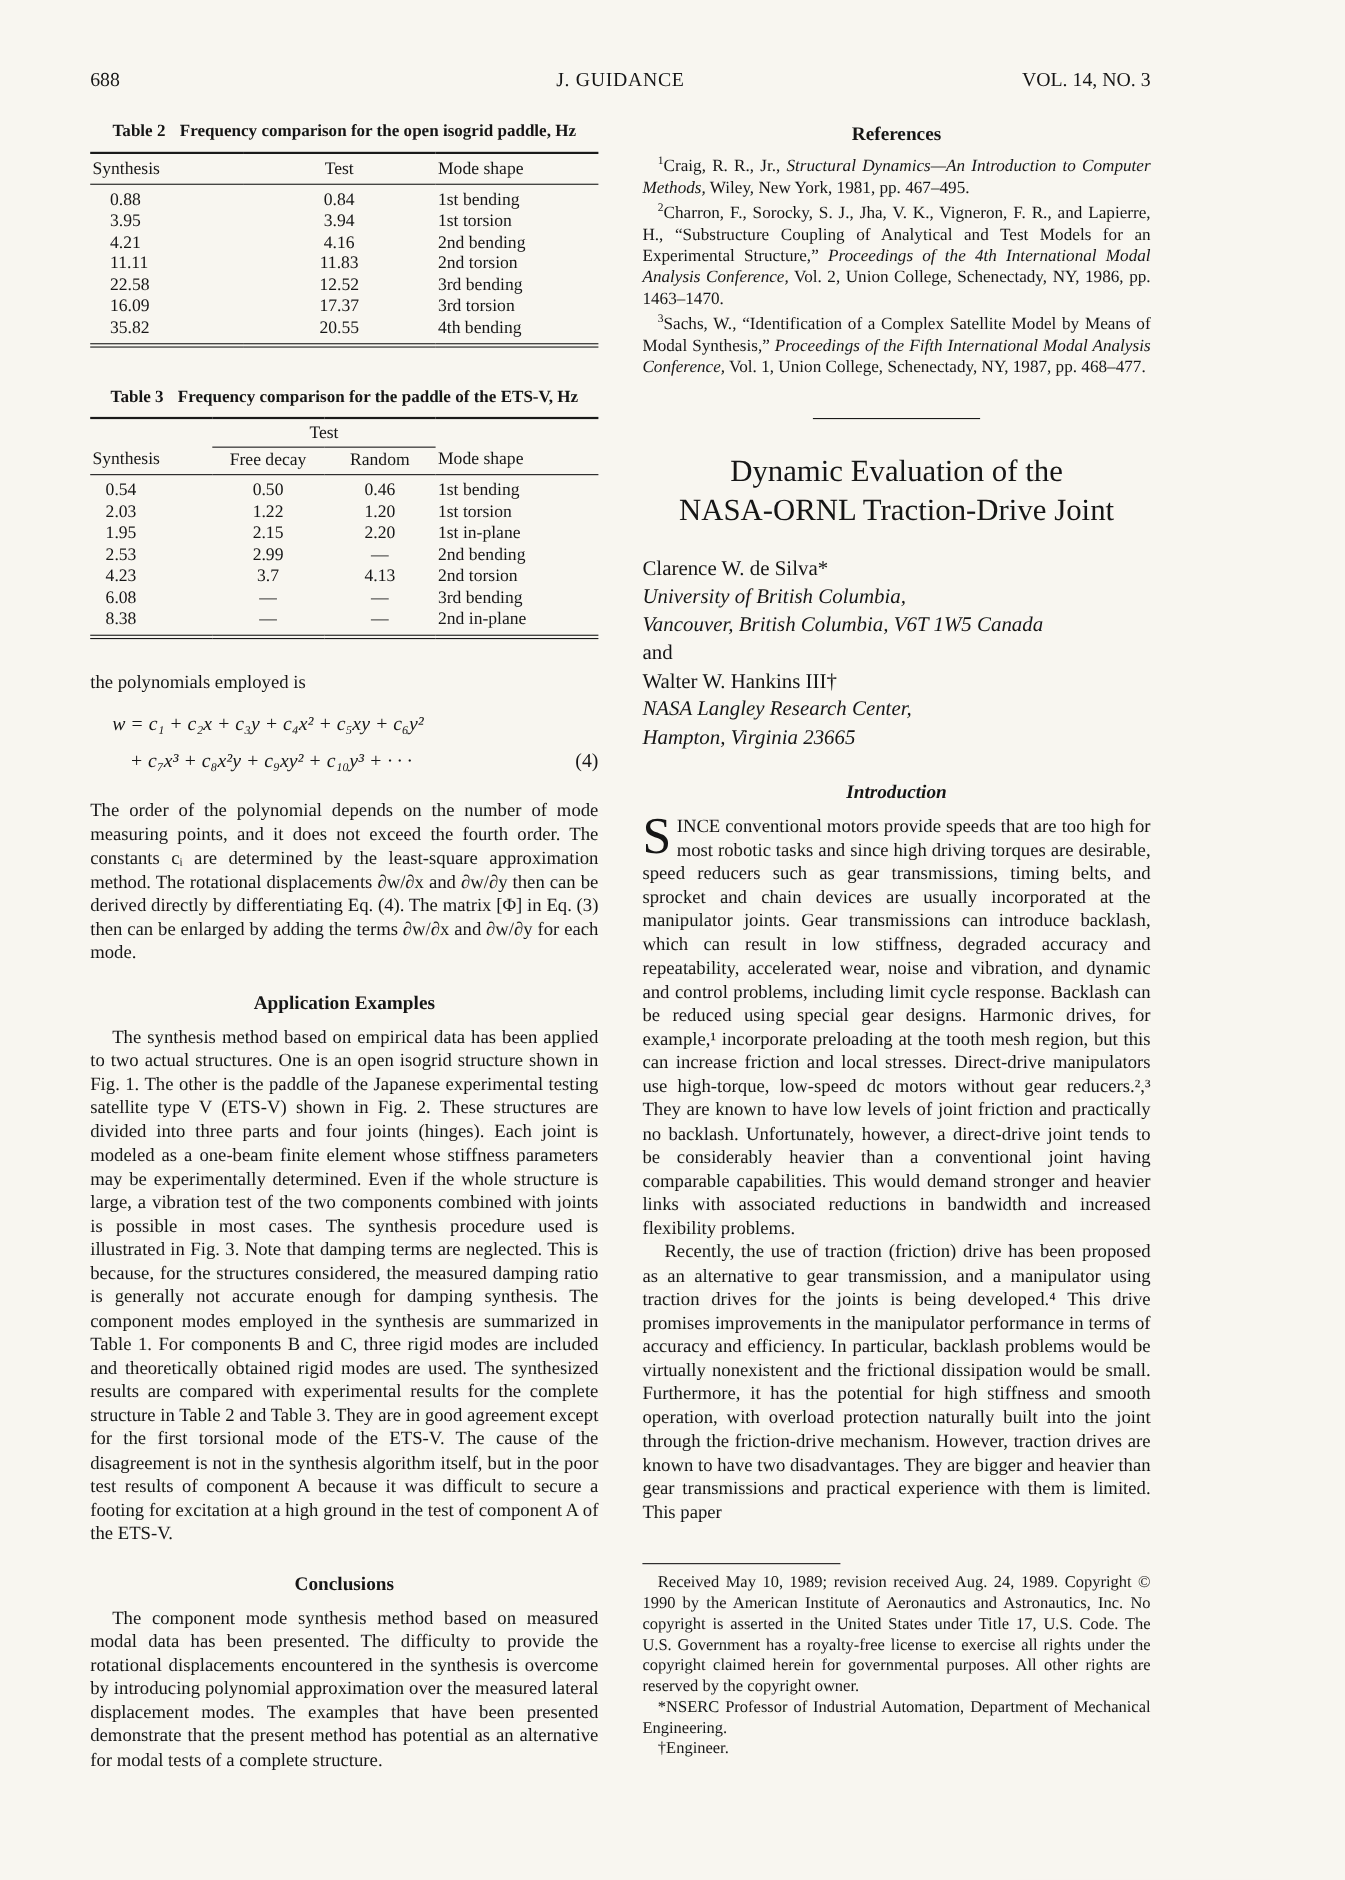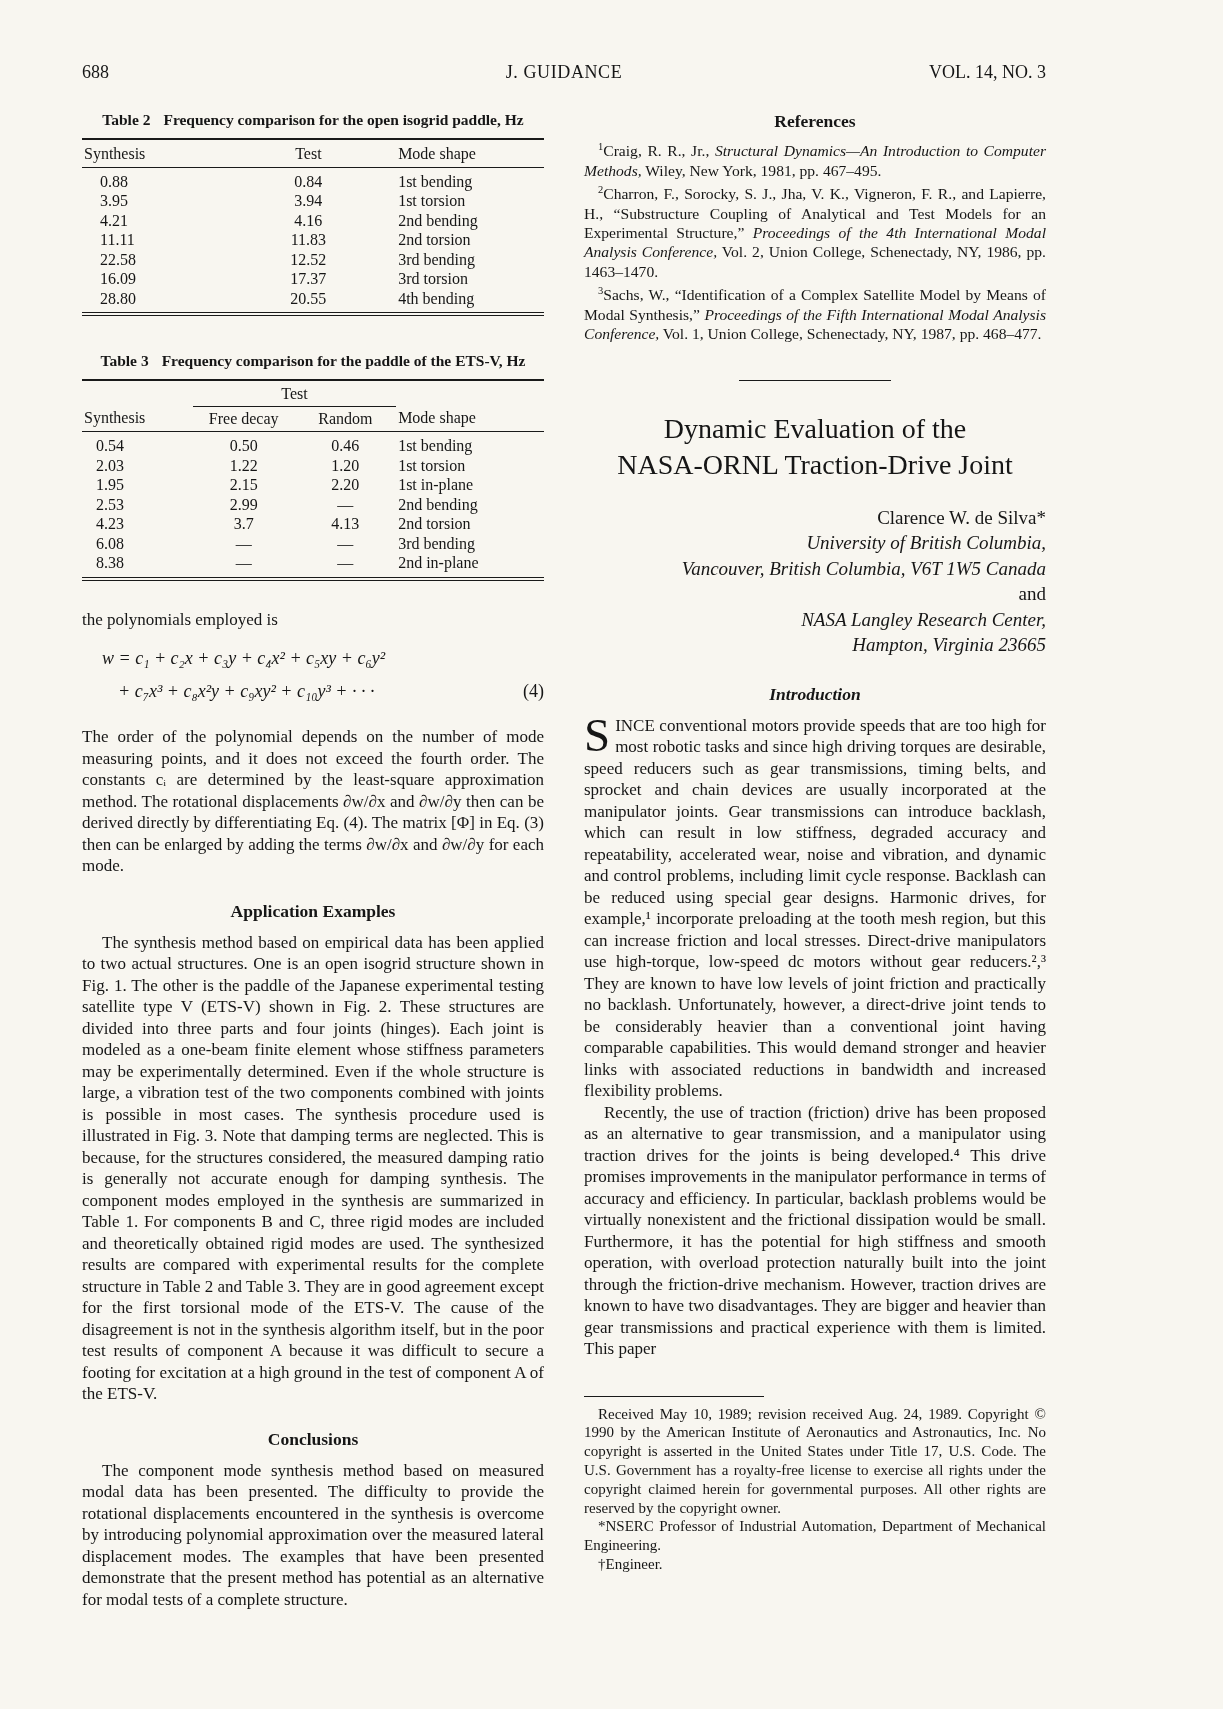--- a/index.html
+++ b/index.html
@@ -67,21 +67,21 @@
 
   
   .refs-heading { margin: 0 0 5px; }
   .ref { font-size: 15.6px; line-height: 19.4px; text-align: justify; margin: 0; text-indent: 14px; }
   .ref sup { font-size: 10.5px; }
 
   .divider { width: 152px; border-top: 1.6px solid #1a1a1a; margin: 36px auto 30px; }
 
   
   .article-title { font-size: 28px; line-height: 36px; text-align: center; font-weight: normal; margin: 0 0 22px; }
-  .byline { text-align: right; font-size: 19px; line-height: 25.5px; margin: 0 0 2px; }
+  .byline { text-align: left; font-size: 19px; line-height: 25.5px; margin: 0 0 2px; }
   .byline .affil { font-style: italic; }
 
   .intro-heading { margin-top: 26px; font-style: italic; }
   .dropcap { float: left; font-size: 47px; line-height: 37px; padding: 2px 5px 0 0; }
 
   
   .footnote { margin-top: 36px; }
   .fn-rule { width: 180px; border-top: 1.4px solid #1a1a1a; margin-bottom: 8px; }
   .fn-text { font-size: 15px; line-height: 18.8px; text-align: justify; margin: 0; text-indent: 14px; }
 </style>
@@ -137,21 +137,21 @@
                 <td>22.58</td>
                 <td>12.52</td>
                 <td>3rd bending</td>
               </tr>
               <tr>
                 <td>16.09</td>
                 <td>17.37</td>
                 <td>3rd torsion</td>
               </tr>
               <tr>
-                <td>28.80</td>
+                <td>35.82</td>
                 <td>20.55</td>
                 <td>4th bending</td>
               </tr>
             </tbody>
         </table>
       </div>
 
       <div class="table-block t3block">
         <div class="tcaption">
           <span class="tlabel">Table 3</span><span>Frequency comparison for the paddle of the ETS-V, Hz</span>
@@ -251,20 +251,21 @@
       <h1 class="article-title">
         <span>Dynamic Evaluation of the</span><br>
         <span>NASA-ORNL Traction-Drive Joint</span>
       </h1>
 
       <div class="byline">
         <div>Clarence W. de Silva*</div>
         <div class="affil">University of British Columbia,</div>
         <div class="affil">Vancouver, British Columbia, V6T 1W5 Canada</div>
         <div>and</div>
+        <div>Walter W. Hankins III†</div>
         <div class="affil">NASA Langley Research Center,</div>
         <div class="affil">Hampton, Virginia 23665</div>
       </div>
 
       <h2 class="section-heading intro-heading">Introduction</h2>
 
       <p class="body-text">
         <span class="dropcap">S</span><span>INCE conventional motors provide speeds that are too high for most robotic tasks and since high driving torques are desirable, speed reducers such as gear transmissions, timing belts, and sprocket and chain devices are usually incorporated at the manipulator joints. Gear transmissions can introduce backlash, which can result in low stiffness, degraded accuracy and repeatability, accelerated wear, noise and vibration, and dynamic and control problems, including limit cycle response. Backlash can be reduced using special gear designs. Harmonic drives, for example,¹ incorporate preloading at the tooth mesh region, but this can increase friction and local stresses. Direct-drive manipulators use high-torque, low-speed dc motors without gear reducers.²,³ They are known to have low levels of joint friction and practically no backlash. Unfortunately, however, a direct-drive joint tends to be considerably heavier than a conventional joint having comparable capabilities. This would demand stronger and heavier links with associated reductions in bandwidth and increased flexibility problems.</span>
       </p>
       <p class="body-text indent">Recently, the use of traction (friction) drive has been proposed as an alternative to gear transmission, and a manipulator using traction drives for the joints is being developed.⁴ This drive promises improvements in the manipulator performance in terms of accuracy and efficiency. In particular, backlash problems would be virtually nonexistent and the frictional dissipation would be small. Furthermore, it has the potential for high stiffness and smooth operation, with overload protection naturally built into the joint through the friction-drive mechanism. However, traction drives are known to have two disadvantages. They are bigger and heavier than gear transmissions and practical experience with them is limited. This paper</p>

